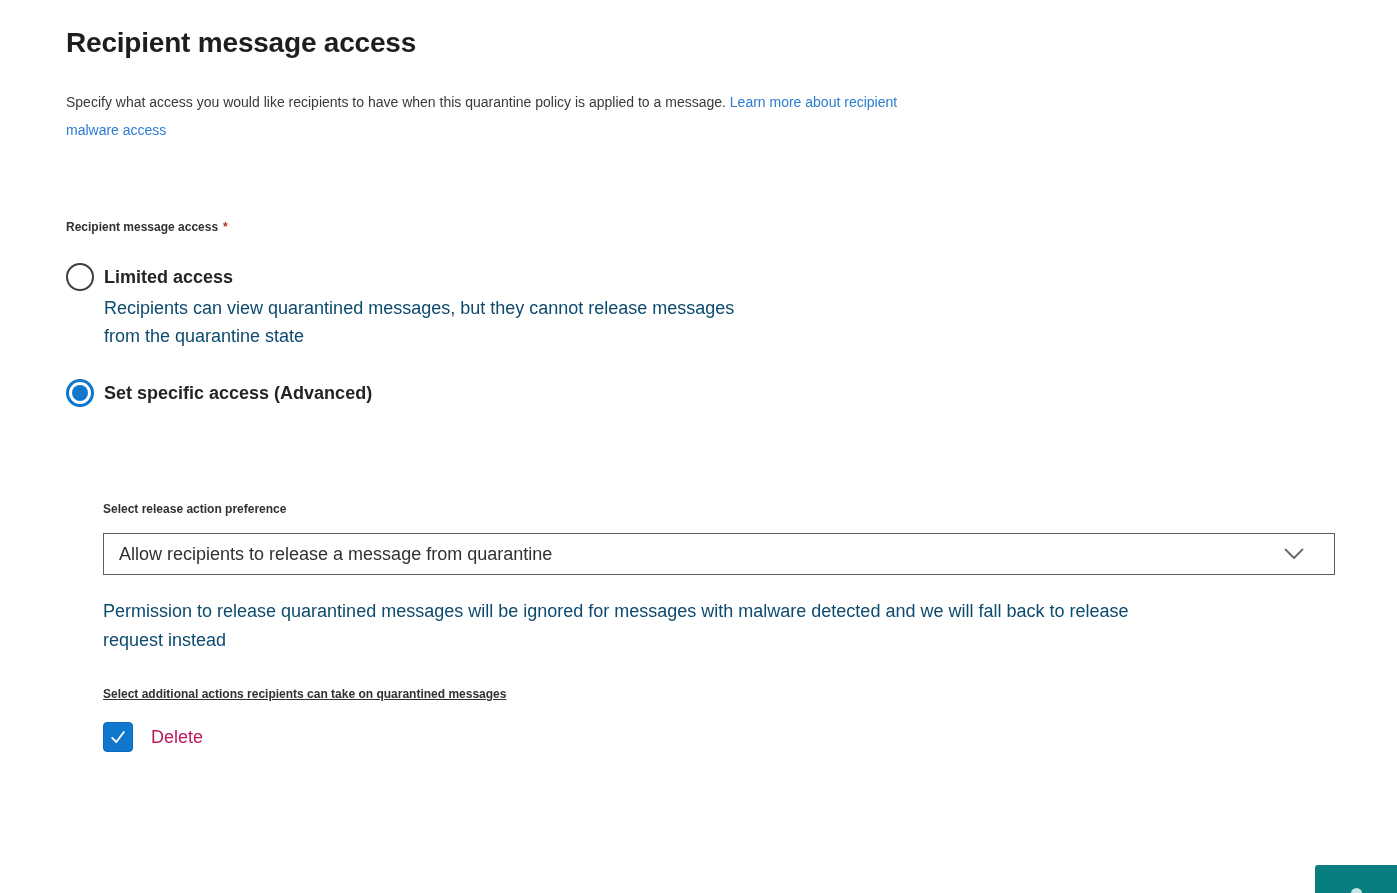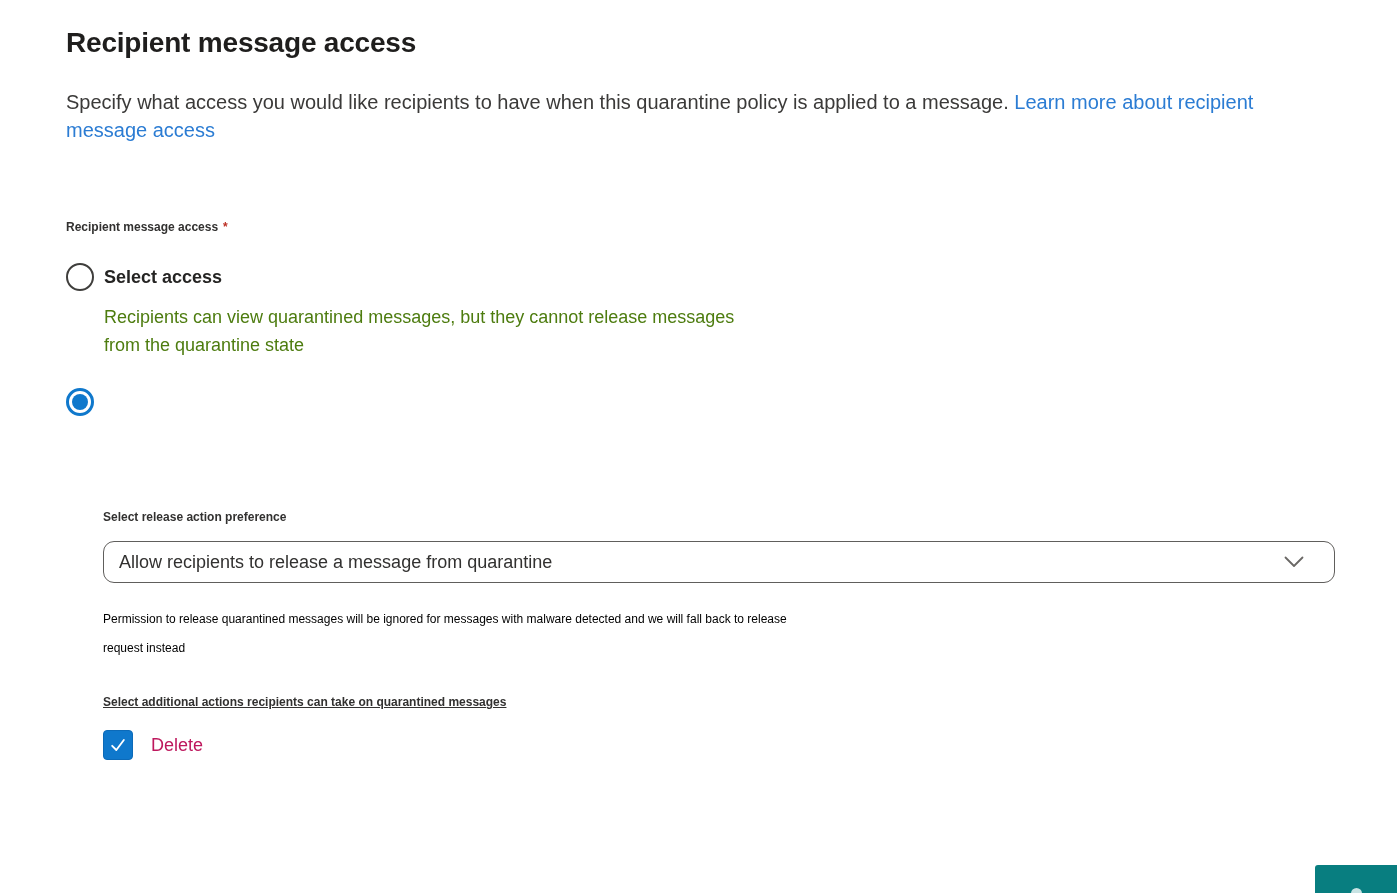--- a/index.html
+++ b/index.html
@@ -18,21 +18,21 @@
   h1.page-title {
     margin: 0;
     font-size: 28px;
     line-height: 38px;
     font-weight: 700;
     color: #1f1e1d;
     letter-spacing: -0.2px;
   }
   p.intro {
     margin: 26px 0 0 0;
-    font-size: 20px;
+    font-size: 14px;
     line-height: 28px;
     color: #3b3a39;
     max-width: 1270px;
   }
   a.link {
     color: #2b7cd3;
     text-decoration: none;
     cursor: pointer;
   }
   .field-label {
@@ -75,56 +75,56 @@
     background: #0f78cc;
   }
   .radio-body { margin-left: 10px; }
   .radio-label {
     font-size: 18px;
     line-height: 30px;
     font-weight: 700;
     color: #252423;
   }
   .radio-desc {
-    margin-top: 11px;
+    margin-top: 2px;
     font-size: 18px;
     line-height: 28px;
-    color: #4d7c0f;
+    color: #0c4a6e;
   }
   
   .advanced {
     margin-left: 37px;
     margin-top: 90px;
   }
   .dropdown {
     margin-top: 13px;
     width: 1232px;
     height: 42px;
     border: 1px solid #605e5c;
-    border-radius: 11px;
+    border-radius: 0;
     background: #ffffff;
     display: flex;
     align-items: center;
     padding: 0 14px 0 15px;
     cursor: pointer;
   }
   .dropdown-text {
     font-size: 18px;
     color: #323130;
   }
   .chevron {
     margin-left: auto;
     margin-right: 16px;
     flex-shrink: 0;
   }
   p.help {
     margin: 22px 0 0 0;
-    font-size: 12px;
+    font-size: 18px;
     line-height: 29px;
-    color: #000000;
+    color: #0c4a6e;
   }
   .additional-label { margin-top: 28px; text-decoration: underline; }
   .checkbox-row {
     display: flex;
     align-items: center;
     margin-top: 17px;
     cursor: pointer;
   }
   .checkbox {
     width: 30px; height: 30px;
@@ -170,35 +170,36 @@
   }
 </style>
 </head>
 <body>
 
 <div class="content">
 
   <h1 class="page-title">Recipient message access</h1>
 
   <p class="intro"><span>Specify what access you would like recipients to have when this quarantine policy is applied to a message.</span>
-    <a class="link"><span>Learn more about recipient</span><br><span>message access</span></a></p>
+    <a class="link"><span>Learn more about recipient</span><br><span>malware access</span></a></p>
 
   <div class="field-label first"><span>Recipient message access</span><span class="required">*</span></div>
 
   <div class="radio-option">
     <span class="radio"></span>
     <div class="radio-body">
-      <div class="radio-label">Select access</div>
+      <div class="radio-label">Limited access</div>
       <div class="radio-desc"><span>Recipients can view quarantined messages, but they cannot release messages</span><br><span>from the quarantine state</span></div>
     </div>
   </div>
 
   <div class="radio-option">
     <span class="radio selected"></span>
     <div class="radio-body">
+      <div class="radio-label">Set specific access (Advanced)</div>
     </div>
   </div>
 
   <div class="advanced">
 
     <div class="field-label">Select release action preference</div>
 
     <div class="dropdown">
       <span class="dropdown-text">Allow recipients to release a message from quarantine</span>
       <svg class="chevron" width="20" height="12" viewBox="0 0 20 12">

